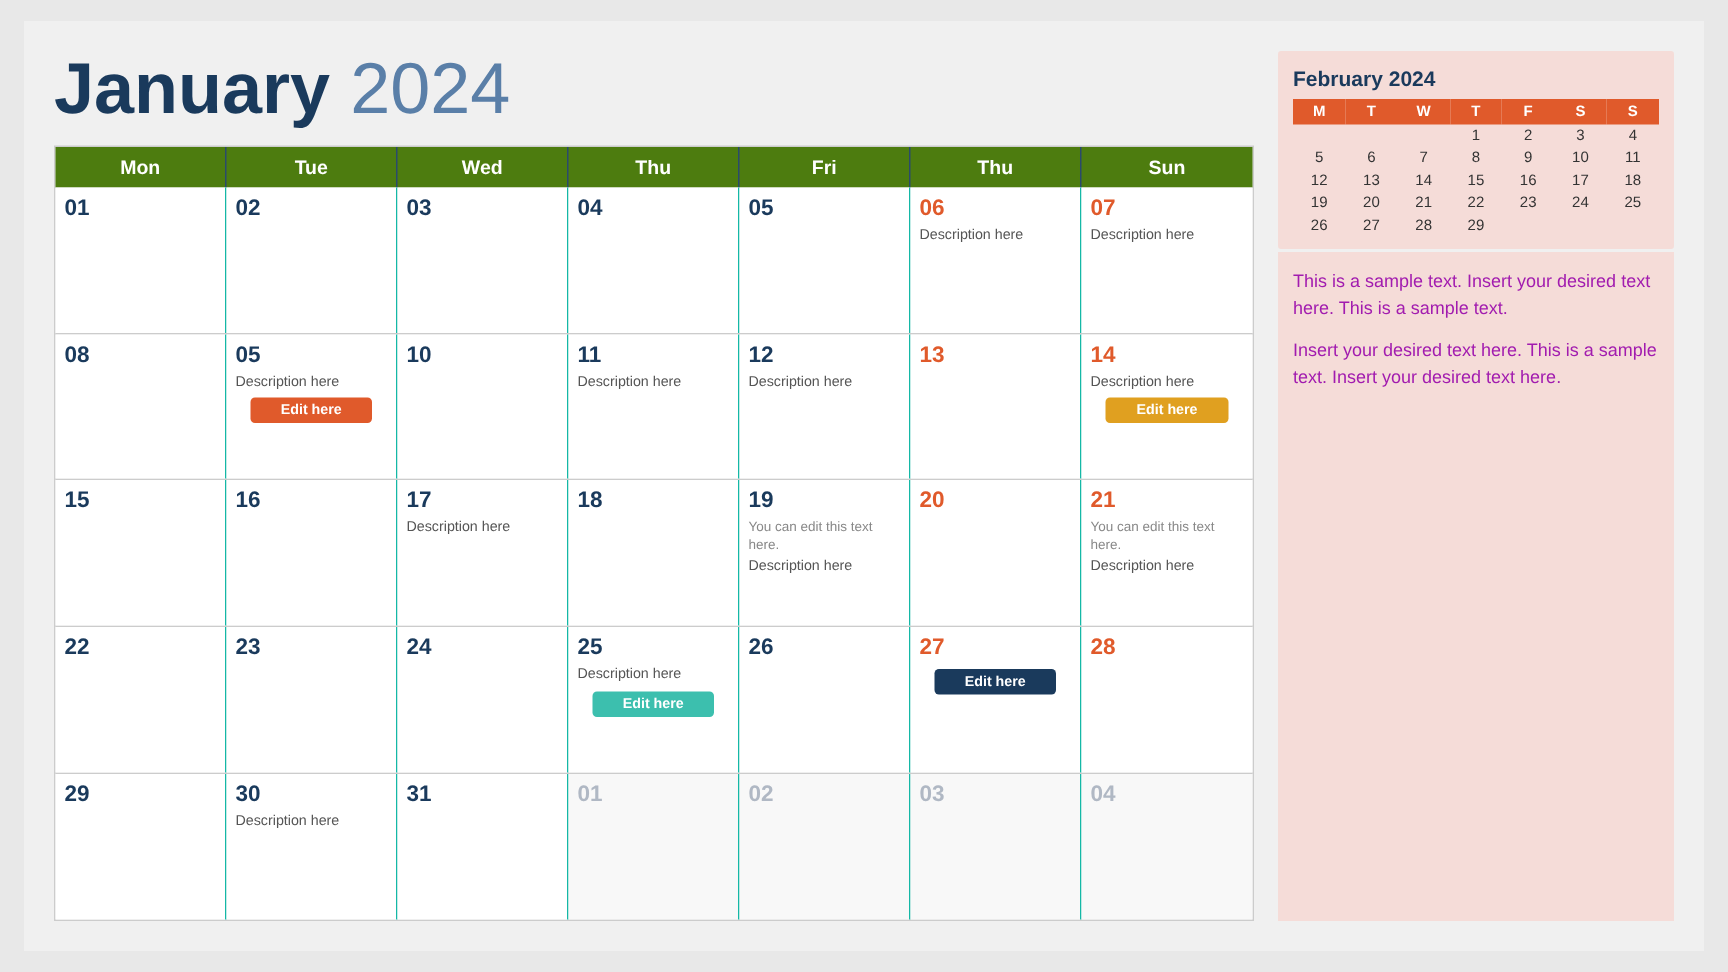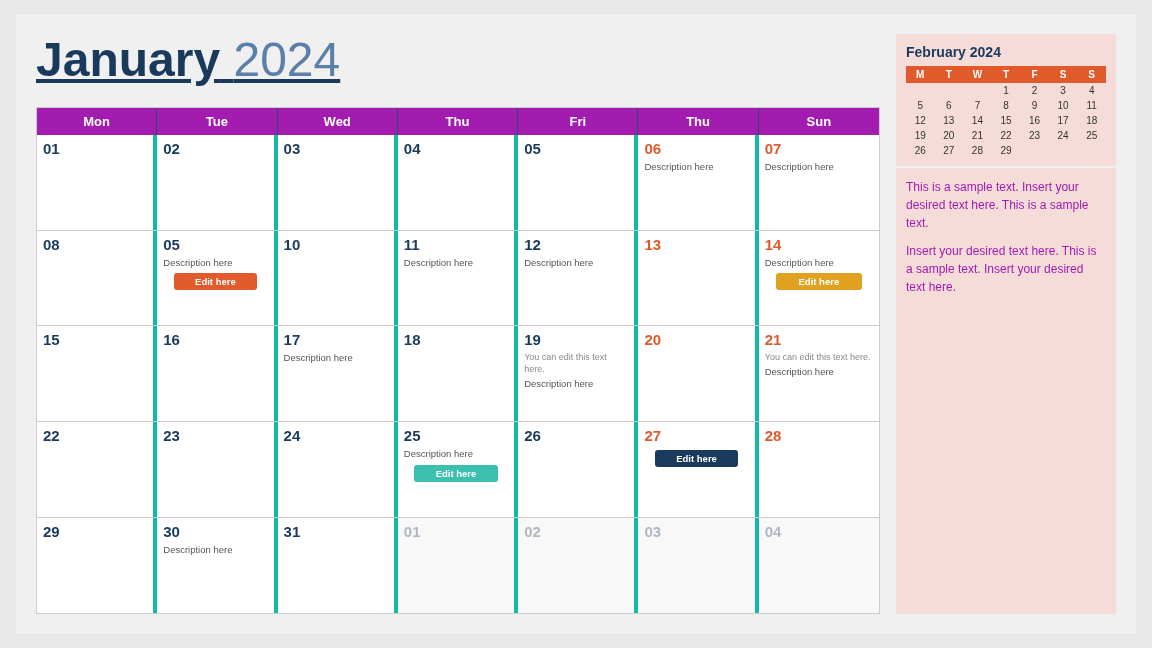--- a/index.html
+++ b/index.html
@@ -24,41 +24,40 @@
     }
     .main-calendar {
       flex: 1;
       display: flex;
       flex-direction: column;
     }
     .main-title {
       font-size: 48px;
       font-weight: 400;
       color: #1a3a5c;
-      margin-bottom: 20px;
+      margin-bottom: 10px;
       line-height: 1.1;
-      text-decoration: underline;
     }
     .main-title span.year {
       color: #5a7fa8;
       font-weight: 300;
     }
     .main-title span.month {
       font-weight: 700;
     }
     .calendar-grid {
       flex: 1;
       display: flex;
       flex-direction: column;
       border: 1px solid #ccc;
     }
     .calendar-header-row {
       display: grid;
       grid-template-columns: repeat(7, 1fr);
-      background: #a21caf;
+      background: #4d7c0f;
     }
     .calendar-header-cell {
       color: white;
       text-align: center;
       padding: 6px 4px;
       font-size: 13px;
       font-weight: 600;
       border-right: 1px solid #2a4a6c;
     }
     .calendar-header-cell:last-child { border-right: none; }
@@ -68,21 +67,21 @@
       flex-direction: column;
     }
     .calendar-week {
       display: grid;
       grid-template-columns: repeat(7, 1fr);
       flex: 1;
       border-bottom: 1px solid #ccc;
     }
     .calendar-week:last-child { border-bottom: none; }
     .calendar-day {
-      border-right: 4px solid #14b8a6;
+      border-right: 1px solid #14b8a6;
       padding: 5px 6px 4px 6px;
       display: flex;
       flex-direction: column;
       gap: 2px;
       min-height: 90px;
       background: white;
     }
     .calendar-day:last-child { border-right: none; }
     .calendar-day.faded {
       background: #f8f8f8;
@@ -122,21 +121,21 @@
       width: 80%;
       align-self: center;
     }
     .btn-orange { background: #e05a2b; }
     .btn-gold { background: #e0a020; }
     .btn-teal { background: #3cbfae; }
     .btn-navy { background: #1a3a5c; }
 
     
     .sidebar {
-      width: 220px;
+      width: 264px;
       display: flex;
       flex-direction: column;
       gap: 0;
     }
     .mini-cal-container {
       background: #f5dcd8;
       border-radius: 2px;
       padding: 10px 10px 8px 10px;
       margin-bottom: 0;
     }

